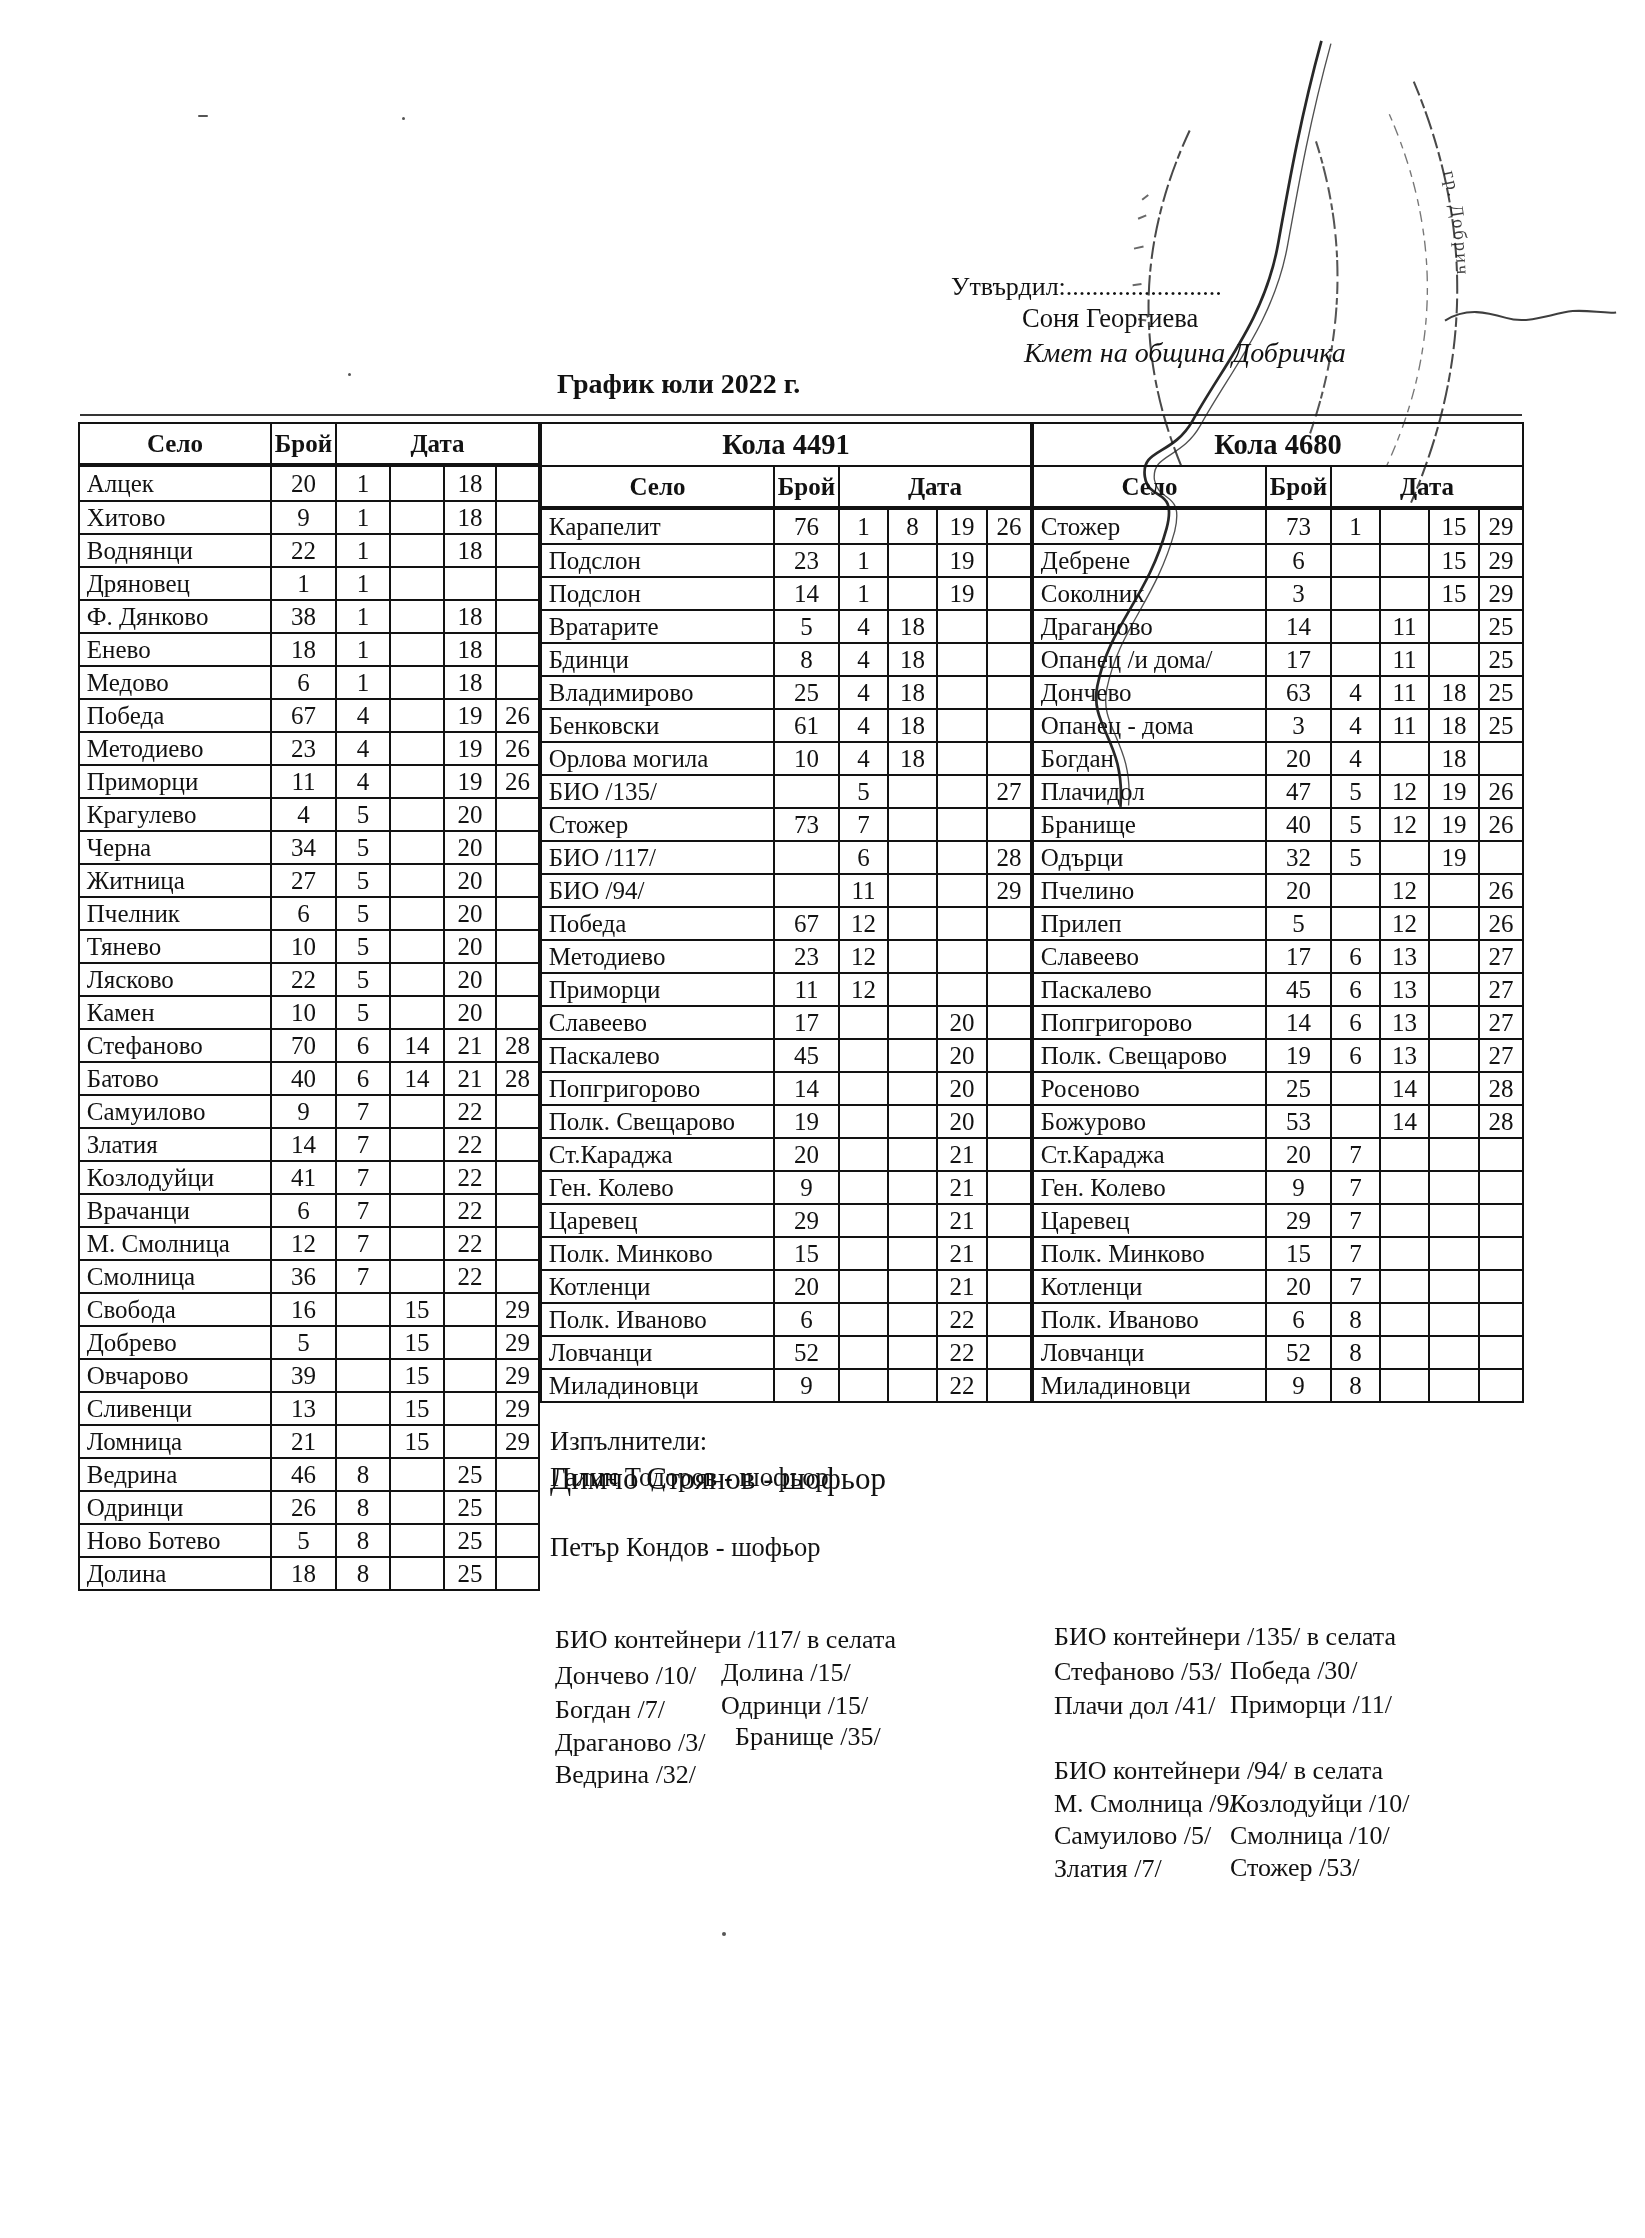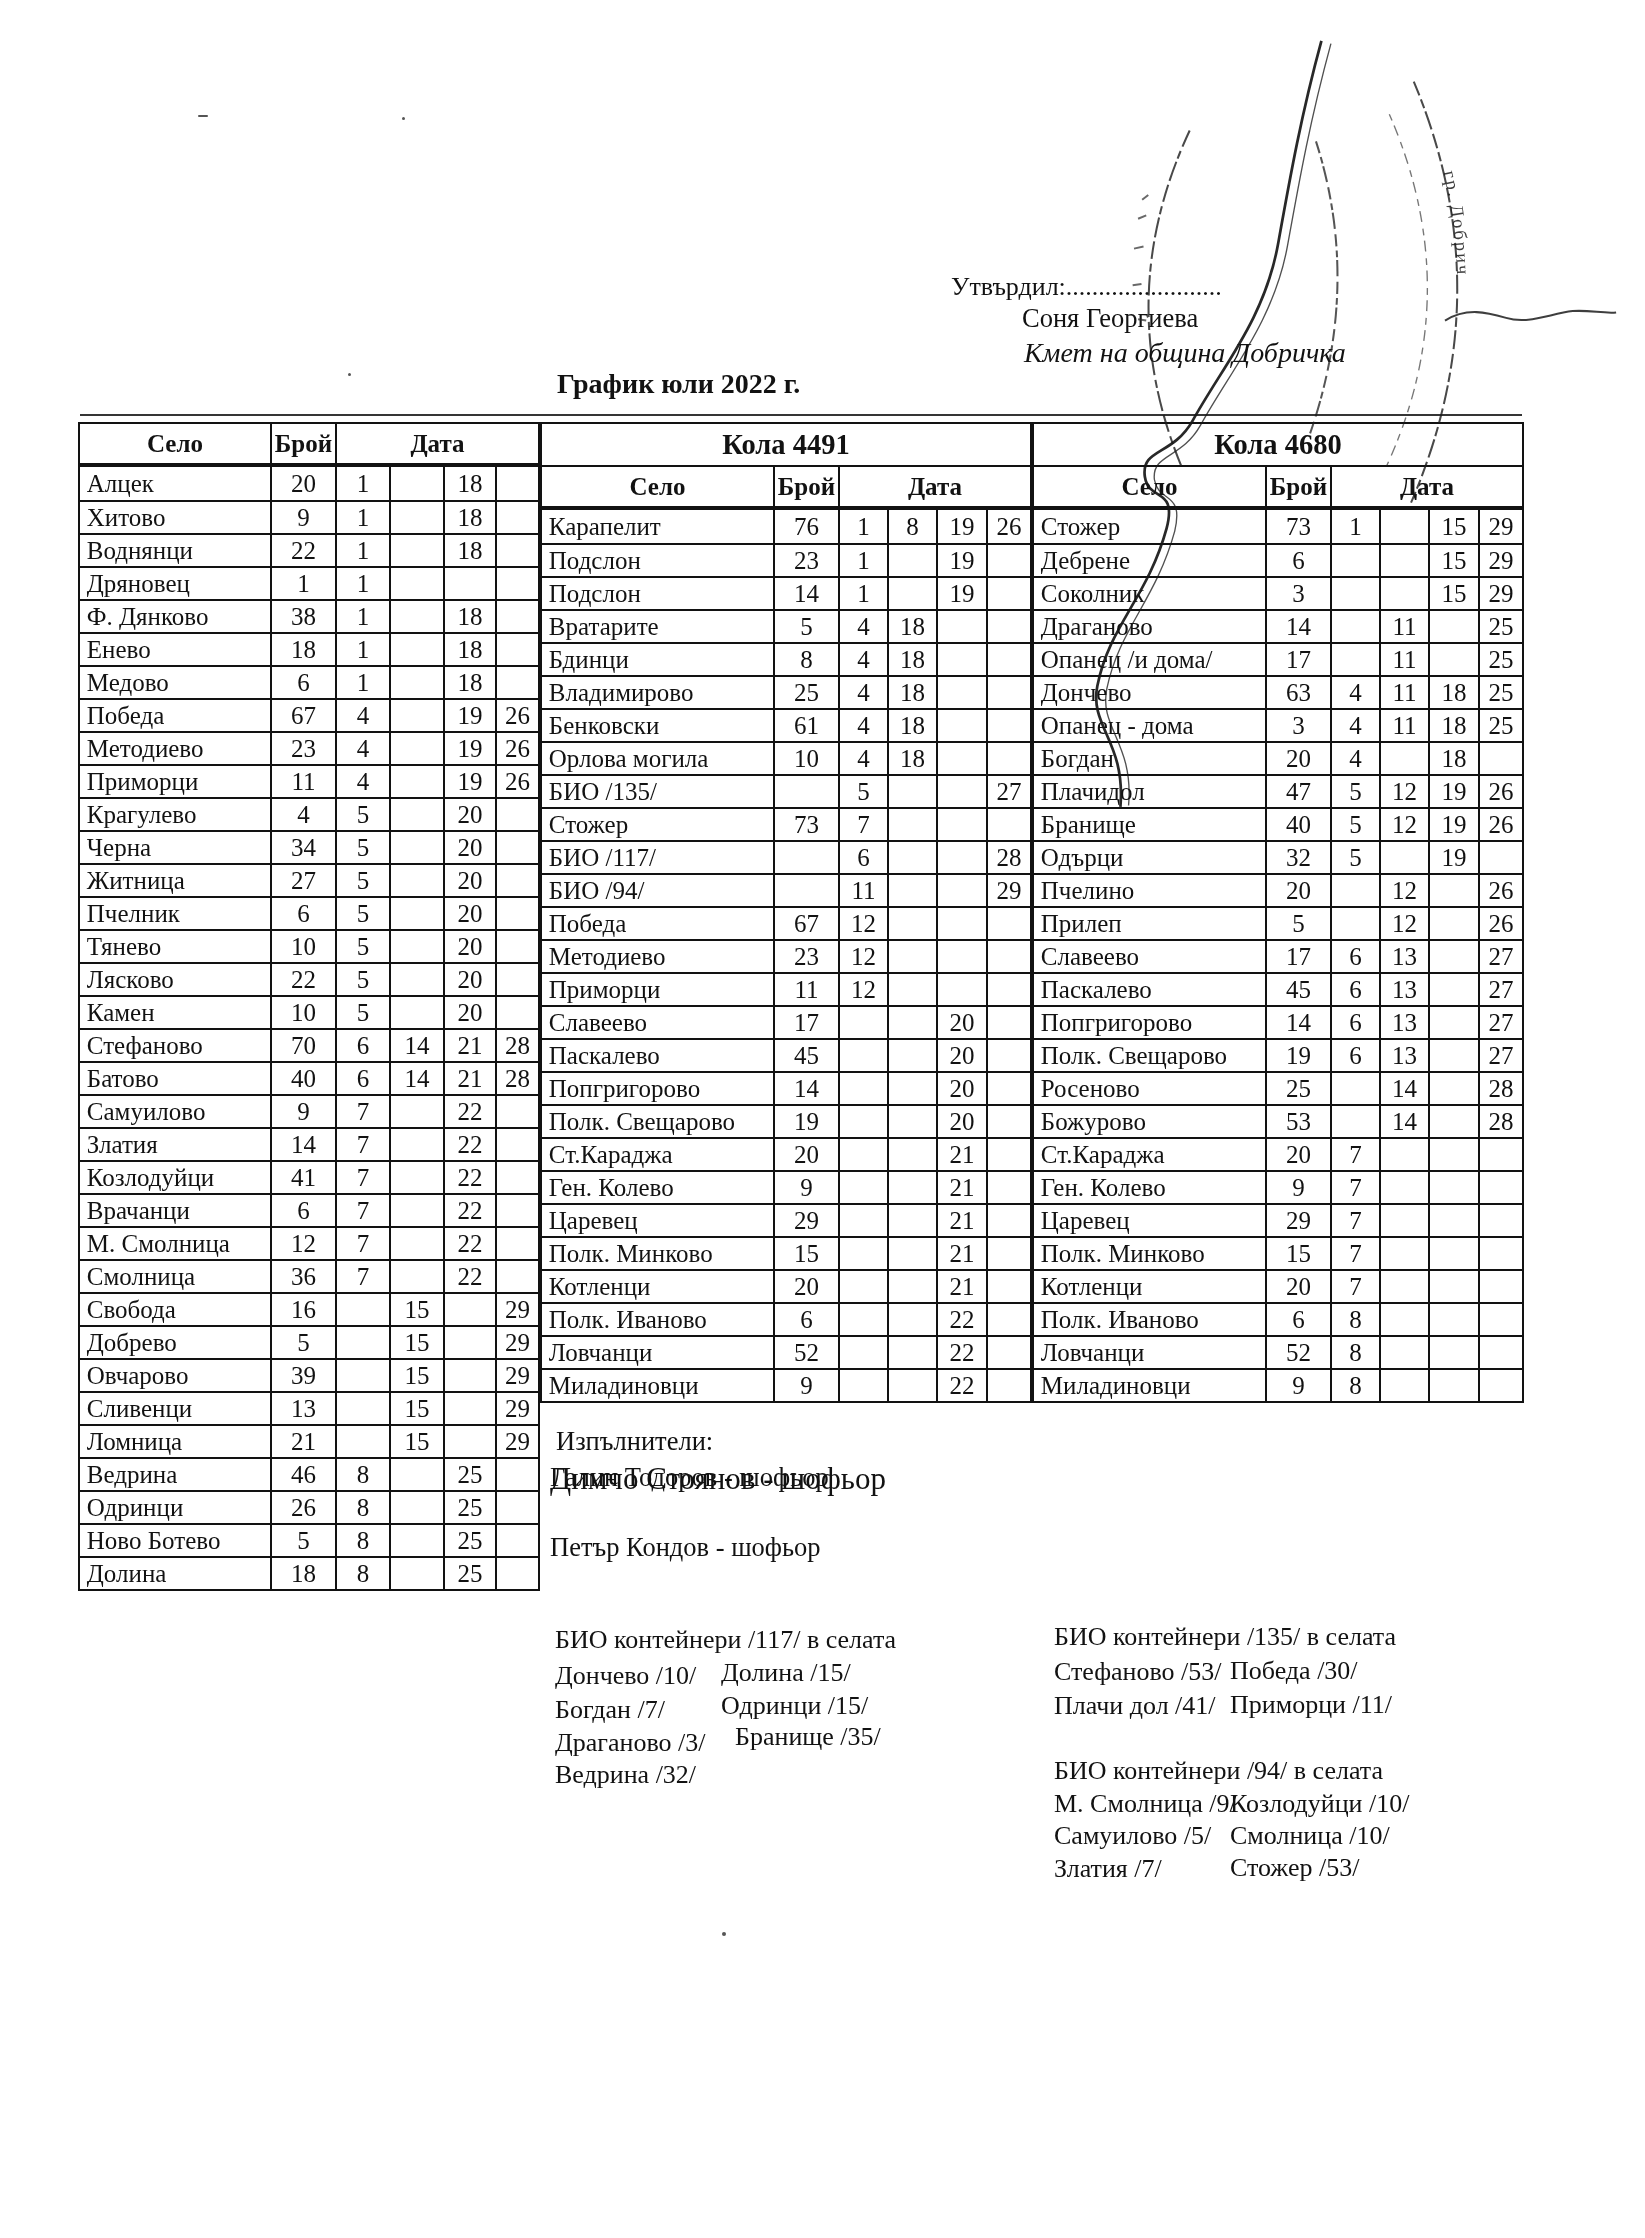--- a/index.html
+++ b/index.html
@@ -773,21 +773,21 @@
           <div class="cell village">Миладиновци</div>
           <div class="cell num bl4">9</div>
           <div class="cell num bl4">8</div>
           <div class="cell num bl3"></div>
           <div class="cell num bl3"></div>
           <div class="cell num bl3"></div>
         </div>
       </div>
   </div>
 
-  <div class="abs txt" style="left:550px;top:1427px;font-size:26.5px;margin-left:6px;">Изпълнители:</div>
+  <div class="abs txt" style="left:550px;top:1427px;font-size:26.5px;">Изпълнители:</div>
   <div class="abs txt" style="left:550px;top:1463px;font-size:26.5px;">Галин Тодоров - шофьор</div>
   <div class="abs txt" style="left:550px;top:1462px;font-size:31px;">Димчо Стоянов - шофьор</div>
   <div class="abs txt" style="left:550px;top:1533px;font-size:26.5px;">Петър Кондов - шофьор</div>
 
   <div class="abs txt" style="left:555px;top:1626px;font-size:26px;">БИО контейнери /117/ в селата</div>
   <div class="abs txt" style="left:555px;top:1662px;font-size:26px;">Дончево /10/</div>
   <div class="abs txt" style="left:555px;top:1696px;font-size:26px;">Богдан /7/</div>
   <div class="abs txt" style="left:555px;top:1729px;font-size:26px;">Драганово /3/</div>
   <div class="abs txt" style="left:555px;top:1761px;font-size:26px;">Ведрина /32/</div>
   <div class="abs txt" style="left:721px;top:1659px;font-size:26px;">Долина /15/</div>

